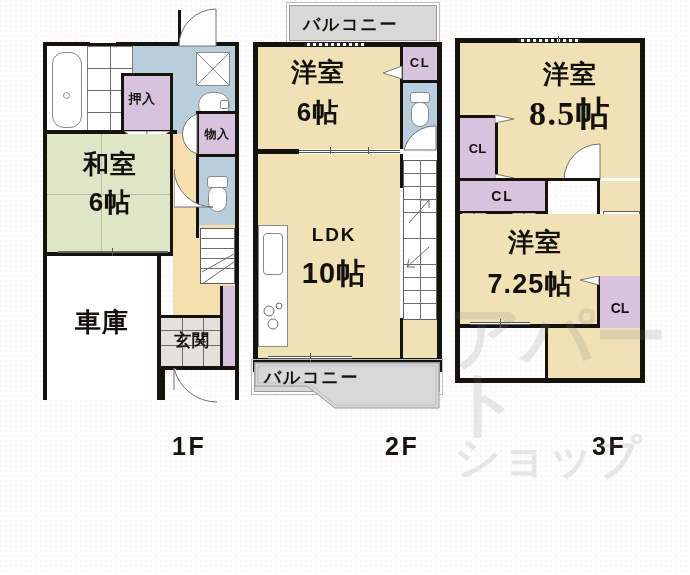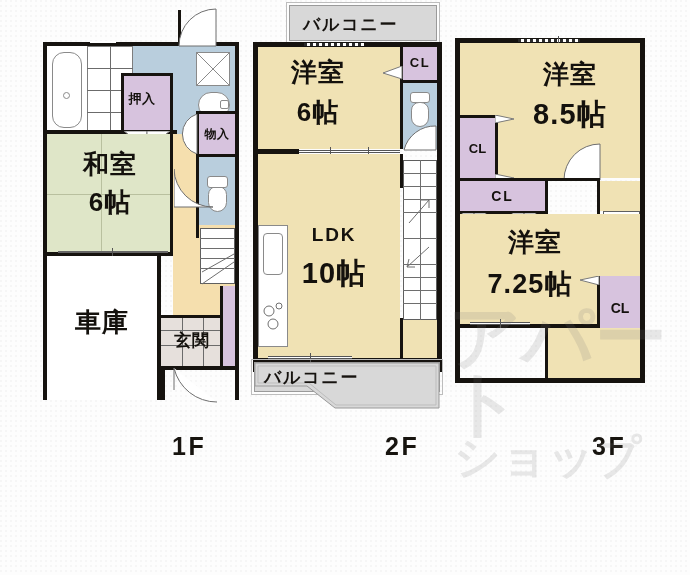--- a/index.html
+++ b/index.html
@@ -294,21 +294,21 @@
 
     <div class="wall" style="left:455px;top:38px;width:190px;height:5px;"></div>
     <div class="wall" style="left:455px;top:38px;width:5px;height:345px;"></div>
     <div class="wall" style="left:640px;top:38px;width:5px;height:345px;"></div>
 
     <div class="win" style="left:518px;top:39px;width:62px;height:3px;"></div>
     <div class="tick" style="left:558px;top:36px;width:1px;height:9px;"></div>
 
     <div class="room c-wood" style="left:460px;top:43px;width:180px;height:135px;"></div>
     <div class="lbl" style="left:500px;top:58px;width:140px;height:34px;font-size:26px;">洋室</div>
-    <div class="lbl" style="left:500px;top:96px;width:140px;height:36px;font-size:29px;">8.5帖</div>
+    <div class="lbl" style="left:500px;top:96px;width:140px;height:36px;font-size:34px;font-family:Liberation Serif, serif;">8.5帖</div>
 
     <div class="room c-closet" style="left:460px;top:118px;width:35px;height:60px;"></div>
     <div class="wall" style="left:460px;top:115px;width:38px;height:3px;"></div>
     <div class="wall" style="left:495px;top:115px;width:3px;height:66px;"></div>
     <div class="lbl" style="left:460px;top:130px;width:35px;height:38px;font-size:13px;flex-direction:column;line-height:1.25;letter-spacing:0;">CL</div>
     <svg style="position:absolute;left:495px;top:115px;width:20px;height:8px;">
       <path d="M0,0 L19,4 L0,8 Z" fill="#ffffff" stroke="#7a7a7a" stroke-width="1"></path>
     </svg>
     <svg style="position:absolute;left:495px;top:174px;width:20px;height:8px;">
       <path d="M0,0 L19,4 L0,8 Z" fill="#ffffff" stroke="#7a7a7a" stroke-width="1"></path>

